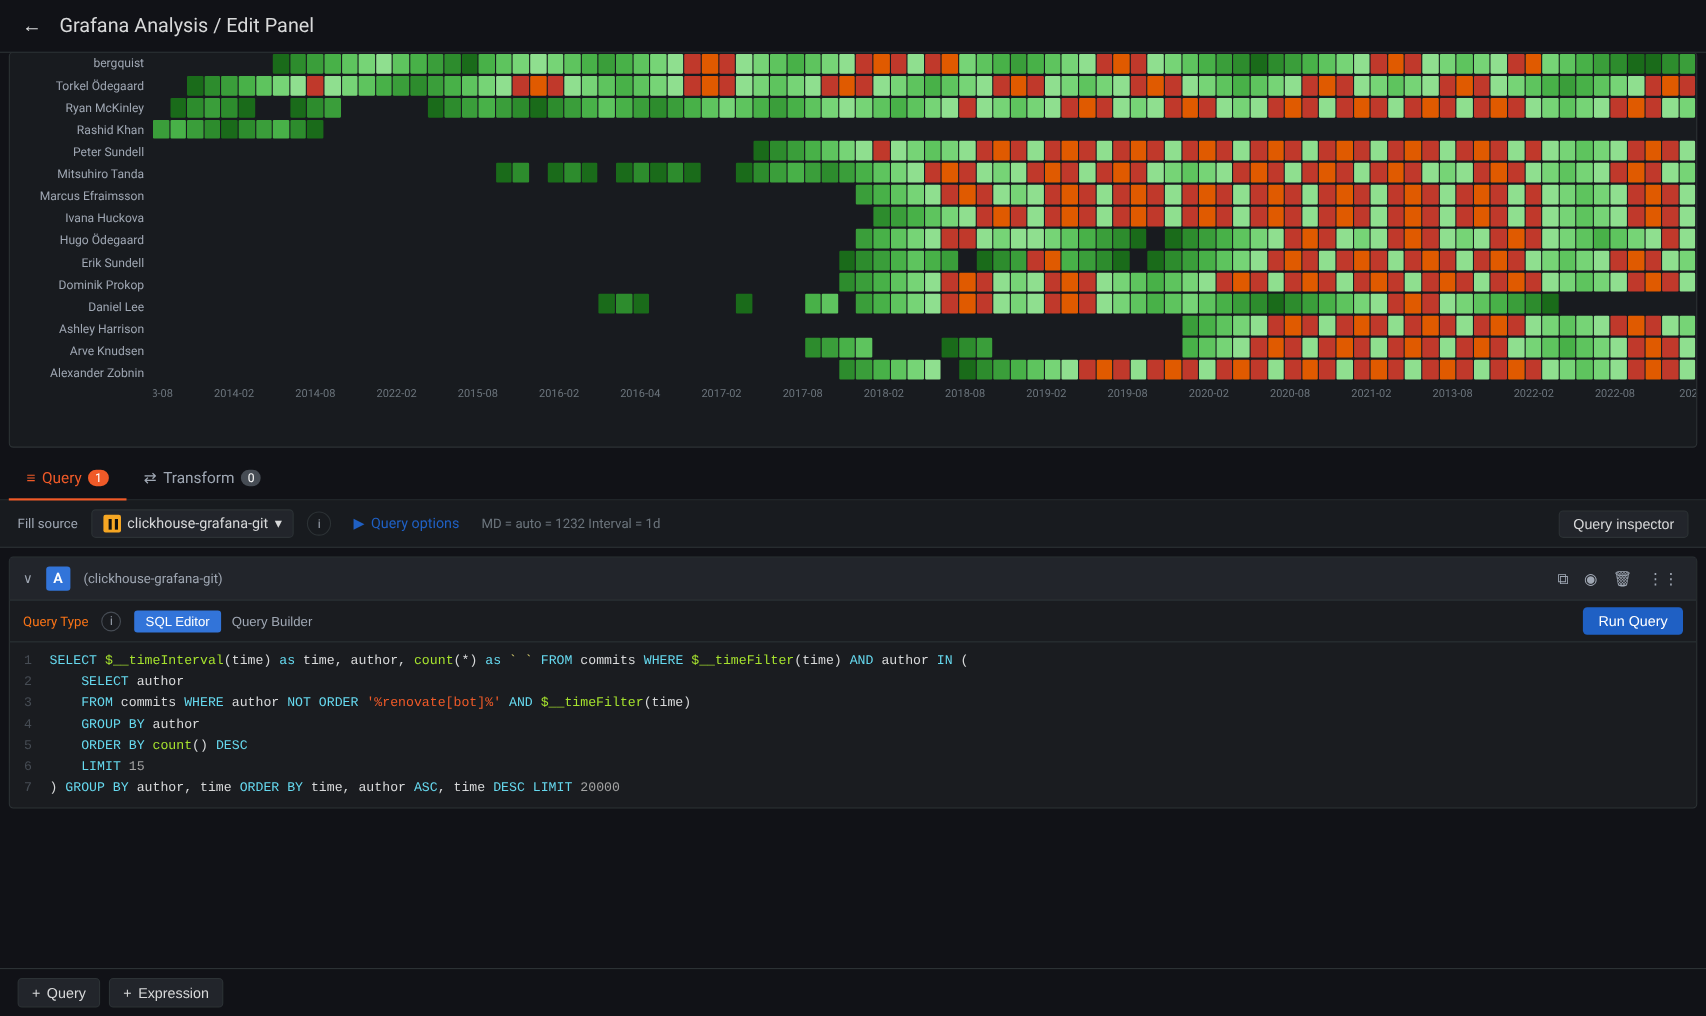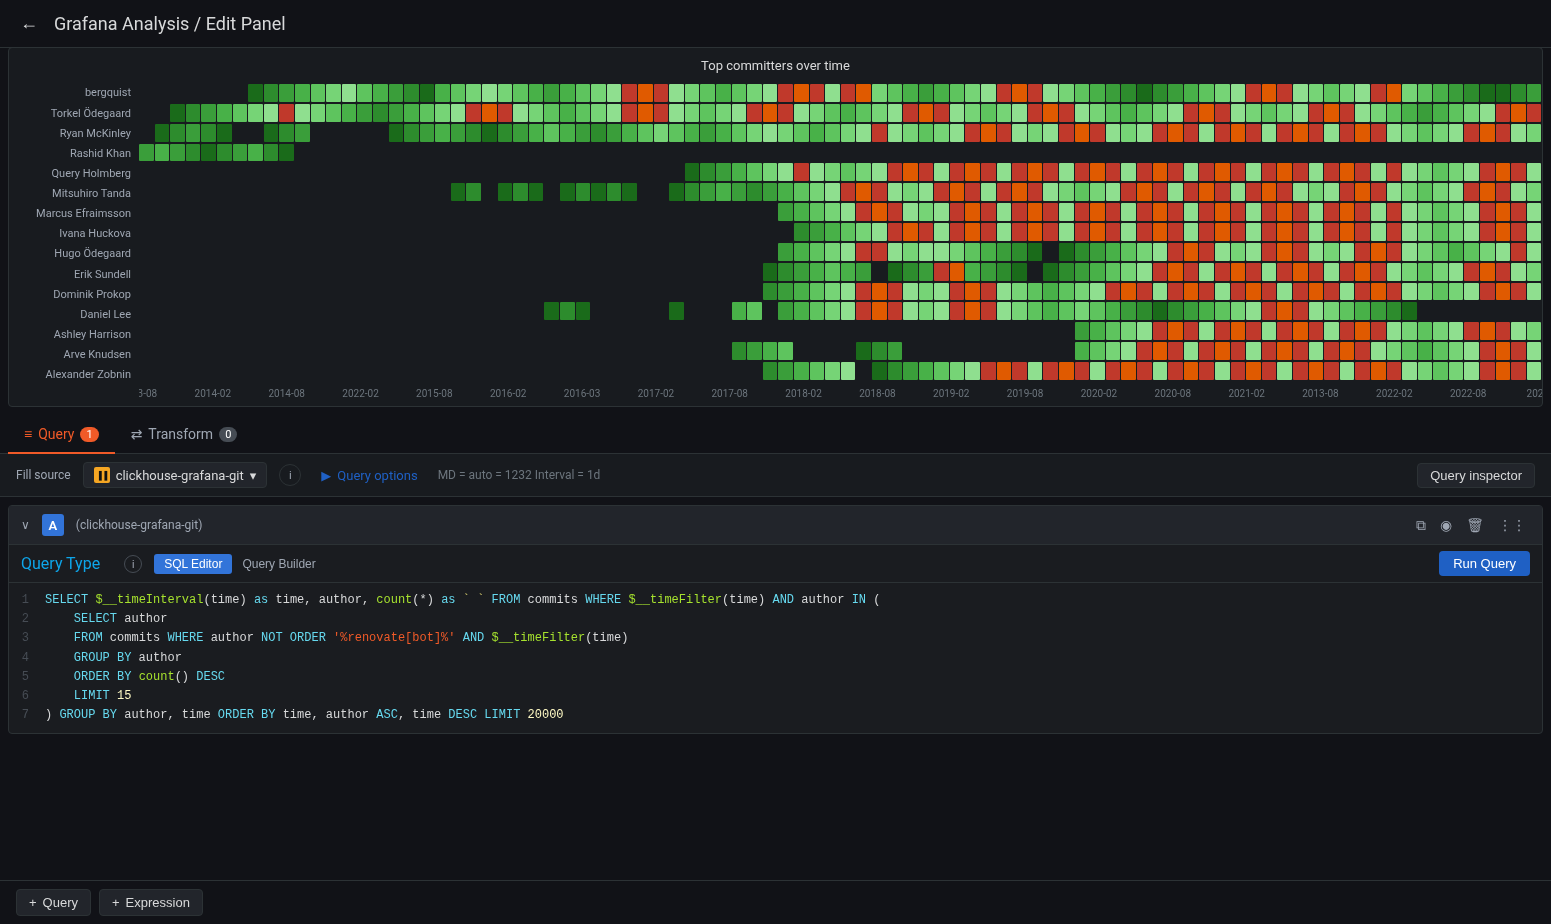--- a/index.html
+++ b/index.html
@@ -357,23 +357,23 @@
 
     
     .query-type-bar {
       display: flex;
       align-items: center;
       gap: 0;
       padding: 6px 12px;
       border-bottom: 1px solid #2c3235;
     }
     .query-type-label {
-      color: #0ea5e9;
-      font-size: 16px;
-      margin-right: 24px;
+      color: #f97316;
+      font-size: 12px;
+      margin-right: 12px;
     }
     .query-type-info {
       background: none;
       border: none;
       color: #9fa7b3;
       cursor: pointer;
       font-size: 11px;
       width: 18px;
       height: 18px;
       border: 1px solid #464c54;
@@ -430,21 +430,21 @@
       text-align: right;
       padding-right: 16px;
       user-select: none;
     }
     .code-content {
       flex: 1;
     }
     .kw { color: #66d9ef; }
     .fn { color: #a6e22e; }
     .str { color: #e6db74; }
-    .num { color: #fef9c3; }
+    .num { color: #a3a3a3; }
     .special { color: #f05a28; }
 
     
     .bottom-bar {
       display: flex;
       align-items: center;
       gap: 8px;
       padding: 8px 16px;
       background: #111217;
       border-top: 1px solid #2c3235;
@@ -499,28 +499,27 @@
       <span>🕐</span>
       <span>Last 10 years</span>
       <span>▾</span>
     </div>
     <div class="icon-btn">⊖</div>
     <div class="icon-btn">↻</div>
   </div>
 </div>
 
 <div class="chart-area">
-  <div class="chart-title">Top committers over time</div>
   <div class="chart-content">
     <div class="chart-labels">
       <div class="chart-label">bergquist</div>
       <div class="chart-label">Torkel Ödegaard</div>
       <div class="chart-label">Ryan McKinley</div>
       <div class="chart-label">Rashid Khan</div>
-      <div class="chart-label">Query Holmberg</div>
+      <div class="chart-label">Peter Sundell</div>
       <div class="chart-label">Mitsuhiro Tanda</div>
       <div class="chart-label">Marcus Efraimsson</div>
       <div class="chart-label">Ivana Huckova</div>
       <div class="chart-label">Hugo Ödegaard</div>
       <div class="chart-label">Erik Sundell</div>
       <div class="chart-label">Dominik Prokop</div>
       <div class="chart-label">Daniel Lee</div>
       <div class="chart-label">Ashley Harrison</div>
       <div class="chart-label">Arve Knudsen</div>
       <div class="chart-label">Alexander Zobnin</div>
@@ -1908,21 +1907,21 @@
             <div style="height: 100%; min-width: 14px; flex: 1 1 0%; background: rgb(143, 223, 143); border-radius: 1px;"></div>
           </div>
         </div>
       <div class="x-axis" id="x-axis">
           <span style="font-size: 10px; color: rgb(108, 117, 125); position: absolute; left: 0%; transform: translateX(-50%); white-space: nowrap;">2013-08</span>
           <span style="font-size: 10px; color: rgb(108, 117, 125); position: absolute; left: 5.26316%; transform: translateX(-50%); white-space: nowrap;">2014-02</span>
           <span style="font-size: 10px; color: rgb(108, 117, 125); position: absolute; left: 10.5263%; transform: translateX(-50%); white-space: nowrap;">2014-08</span>
           <span style="font-size: 10px; color: rgb(108, 117, 125); position: absolute; left: 15.7895%; transform: translateX(-50%); white-space: nowrap;">2022-02</span>
           <span style="font-size: 10px; color: rgb(108, 117, 125); position: absolute; left: 21.0526%; transform: translateX(-50%); white-space: nowrap;">2015-08</span>
           <span style="font-size: 10px; color: rgb(108, 117, 125); position: absolute; left: 26.3158%; transform: translateX(-50%); white-space: nowrap;">2016-02</span>
-          <span style="font-size: 10px; color: rgb(108, 117, 125); position: absolute; left: 31.5789%; transform: translateX(-50%); white-space: nowrap;">2016-03</span>
+          <span style="font-size: 10px; color: rgb(108, 117, 125); position: absolute; left: 31.5789%; transform: translateX(-50%); white-space: nowrap;">2016-04</span>
           <span style="font-size: 10px; color: rgb(108, 117, 125); position: absolute; left: 36.8421%; transform: translateX(-50%); white-space: nowrap;">2017-02</span>
           <span style="font-size: 10px; color: rgb(108, 117, 125); position: absolute; left: 42.1053%; transform: translateX(-50%); white-space: nowrap;">2017-08</span>
           <span style="font-size: 10px; color: rgb(108, 117, 125); position: absolute; left: 47.3684%; transform: translateX(-50%); white-space: nowrap;">2018-02</span>
           <span style="font-size: 10px; color: rgb(108, 117, 125); position: absolute; left: 52.6316%; transform: translateX(-50%); white-space: nowrap;">2018-08</span>
           <span style="font-size: 10px; color: rgb(108, 117, 125); position: absolute; left: 57.8947%; transform: translateX(-50%); white-space: nowrap;">2019-02</span>
           <span style="font-size: 10px; color: rgb(108, 117, 125); position: absolute; left: 63.1579%; transform: translateX(-50%); white-space: nowrap;">2019-08</span>
           <span style="font-size: 10px; color: rgb(108, 117, 125); position: absolute; left: 68.4211%; transform: translateX(-50%); white-space: nowrap;">2020-02</span>
           <span style="font-size: 10px; color: rgb(108, 117, 125); position: absolute; left: 73.6842%; transform: translateX(-50%); white-space: nowrap;">2020-08</span>
           <span style="font-size: 10px; color: rgb(108, 117, 125); position: absolute; left: 78.9474%; transform: translateX(-50%); white-space: nowrap;">2021-02</span>
           <span style="font-size: 10px; color: rgb(108, 117, 125); position: absolute; left: 84.2105%; transform: translateX(-50%); white-space: nowrap;">2013-08</span>

